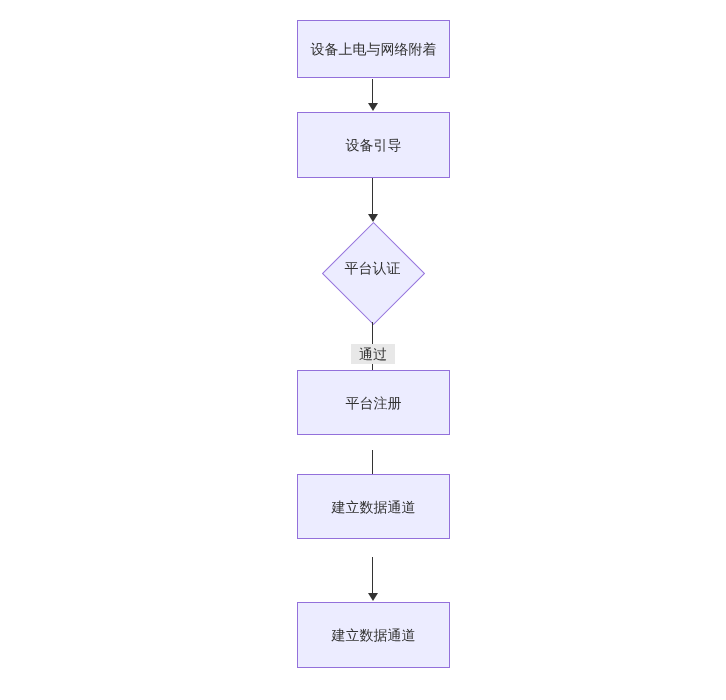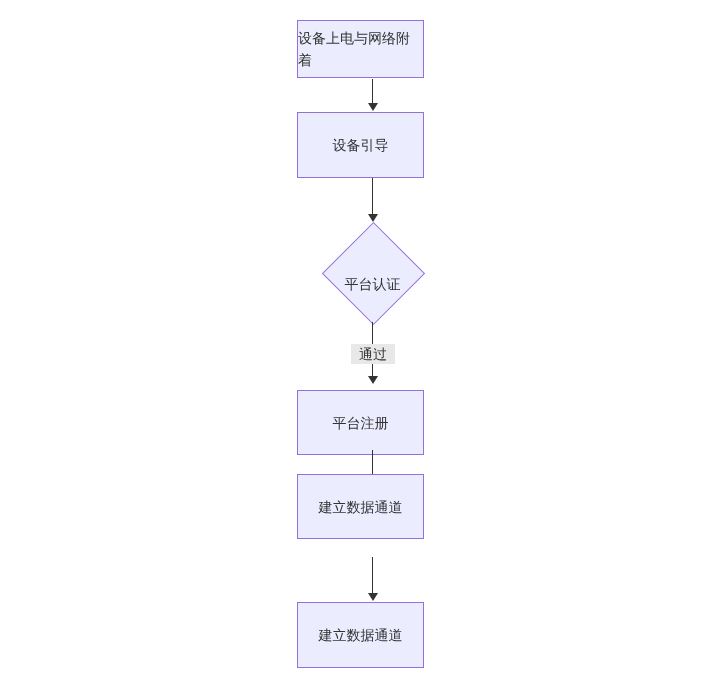--- a/index.html
+++ b/index.html
@@ -14,52 +14,52 @@
     background: var(--bg, #ffffff);
     font-family: "DejaVu Sans", "Liberation Sans", sans-serif;
     color: var(--text, #333333);
     font-size: 14px;
     overflow: hidden;
   }
   
   .node {
     position: absolute;
     left: 297px;
-    width: 127px;
+    width: 153px;
     box-sizing: border-box;
     background: var(--node-fill, #ECECFF);
     border: 1px solid var(--node-border, #9370DB);
     display: flex;
     flex-direction: row;
     align-items: center;
     justify-content: center;
     text-align: left;
     line-height: 22px;
   }
   .n1 { top: 20px;  height: 58px; }
   .n2 { top: 112px; height: 66px; }
-  .n3 { top: 390px; height: 65px; gap: 15px; }
+  .n3 { top: 370px; height: 65px; gap: 15px; }
   .n4 { top: 474px; height: 65px; }
   .n5 { top: 602px; height: 66px; }
 
   
   .diamond-shape {
     position: absolute;
     left: 337px;
     top: 237px;
     width: 71px;
     height: 71px;
     background: var(--node-fill, #ECECFF);
     border: 1px solid var(--node-border, #9370DB);
     transform: rotate(45deg);
   }
   .diamond-label {
     position: absolute;
     left: 322px;
-    top: 249px;
+    top: 233px;
     width: 101px;
     height: 71px;
     display: flex;
     align-items: center;
     justify-content: center;
     text-align: left;
   }
 
   
   .edge {

